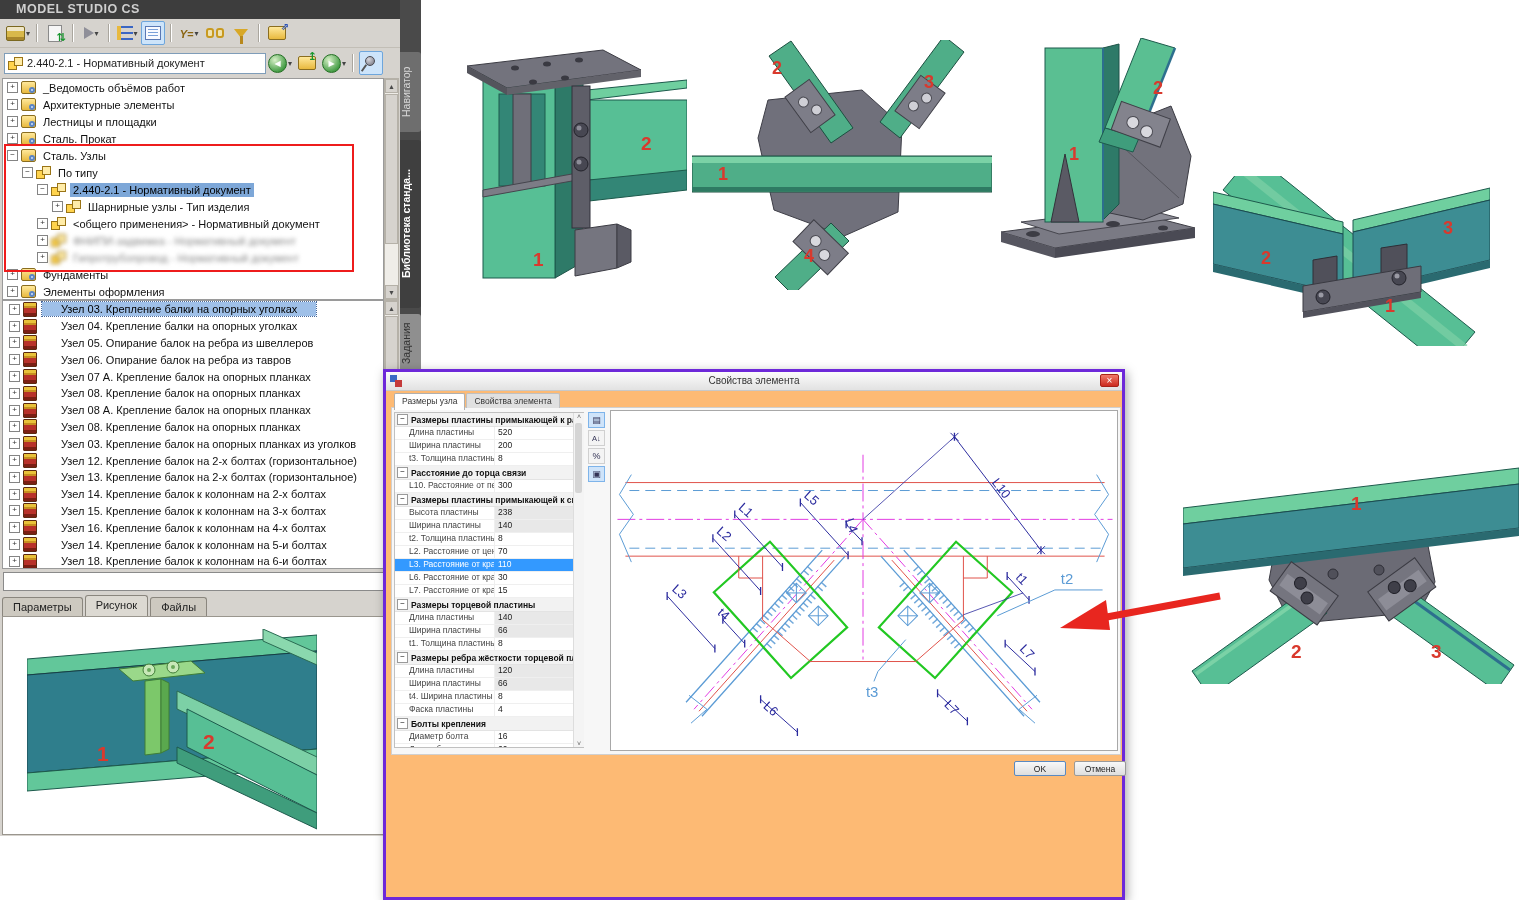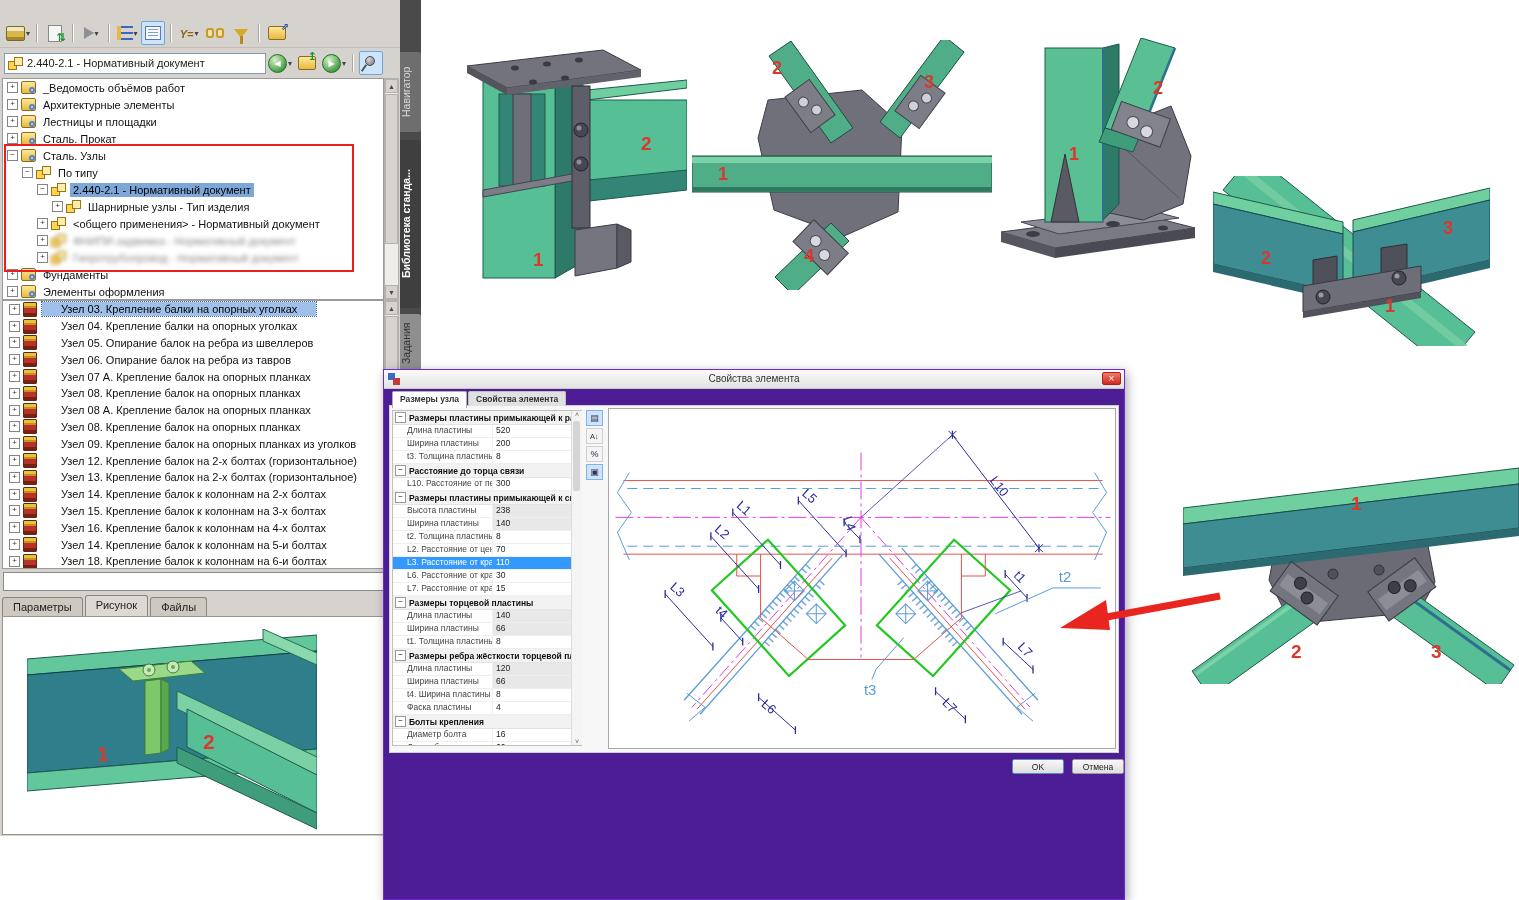--- a/index.html
+++ b/index.html
@@ -70,31 +70,31 @@
   .ltab.on{background:#dcd9d2;padding-bottom:6px;position:relative;top:1px;}
   .preview{position:absolute;left:2px;top:616px;width:396px;height:219px;background:#fff;border:1px solid #9a968e;box-sizing:border-box;}
   
   .sidestrip{position:absolute;left:400px;top:0;width:21px;height:372px;background:#4a4a4a;z-index:1;}
   .stab{position:absolute;left:0;width:21px;writing-mode:vertical-rl;transform:rotate(180deg);
     font-size:10.5px;text-align:center;border-radius:3px 0 0 3px;box-sizing:border-box;}
   .stab.nav{top:52px;height:80px;background:#6e6e6e;color:#d8d8d8;}
   .stab.lib{top:140px;height:168px;background:#3f3f3f;color:#fff;font-weight:bold;}
   .stab.tsk{top:314px;height:58px;background:#8f8f8f;color:#333;}
   
-  .dialog{position:absolute;left:383px;top:369px;width:742px;height:531px;background:#4c1d95;border:1px solid #6d28d9;
+  .dialog{position:absolute;left:383px;top:369px;width:742px;height:531px;background:#fdba74;border:3px solid #6d28d9;
     box-shadow:2px 3px 10px rgba(0,0,0,.35);z-index:5;box-sizing:border-box;}
   .d-title{position:absolute;left:0;top:0;width:100%;height:18px;background:linear-gradient(#fbfbfb,#e2e2e2);border-bottom:1px solid #c8c8c8;}
   .d-title .cap{position:absolute;left:0;right:0;text-align:center;font-size:10px;color:#333;line-height:18px;}
   .i-ms{position:absolute;left:4px;top:3px;width:12px;height:12px;}
   .i-ms::before{content:'';position:absolute;left:0;top:0;width:7px;height:7px;background:#3a6ac4;}
   .i-ms::after{content:'';position:absolute;right:0;bottom:0;width:7px;height:7px;background:#c43a3a;}
   .d-close{position:absolute;right:3px;top:2px;width:19px;height:13px;background:linear-gradient(#f07a6a,#cc2a1e);
     color:#fff;font-size:10px;line-height:12px;text-align:center;border-radius:2px;border:1px solid #a82218;box-sizing:border-box;}
   .d-inner{position:absolute;left:5px;top:35px;width:730px;height:348px;background:#f7f7f7;border:1px solid #d0d0d0;box-sizing:border-box;}
-  .d-tabs{position:absolute;left:8px;top:21px;display:flex;z-index:2;font-weight:bold;}
+  .d-tabs{position:absolute;left:8px;top:21px;display:flex;z-index:2;}
   .dtab{font-size:8.5px;padding:2px 7px;background:#e0e0e0;border:1px solid #c0c0c0;border-bottom:none;color:#333;border-radius:2px 2px 0 0;margin-right:1px;}
   .dtab.on{background:#fff;border-color:#b0b0b0;position:relative;padding-bottom:4px;margin-bottom:-2px;}
   .pgrid{position:absolute;left:8px;top:40px;width:190px;height:336px;background:#fff;border:1px solid #c0c0c0;box-sizing:border-box;overflow:hidden;}
   .pgh{height:13px;background:#f2f2f2;border-bottom:1px solid #e3e3e3;display:flex;align-items:center;font-weight:bold;font-size:8.5px;color:#111;white-space:nowrap;overflow:hidden;}
   .pgexp{flex:none;width:9px;height:9px;border:1px solid #9a9a9a;background:#fff;font-size:8px;line-height:7px;text-align:center;font-weight:normal;margin:0 3px 0 2px;}
   .pgr{height:12px;display:flex;font-size:8.5px;border-bottom:1px solid #efefef;color:#222;}
   .pgn{flex:none;width:100px;padding-left:14px;border-right:1px solid #efefef;overflow:hidden;white-space:nowrap;color:#444;box-sizing:border-box;}
   .pgv{flex:1;padding-left:3px;overflow:hidden;white-space:nowrap;}
   .pgr.ro .pgv{background:#e8e8e8;}
   .pgr.sel{background:#3399ff;color:#fff;} .pgr.sel .pgn{color:#fff;border-right-color:#3399ff;}
@@ -110,20 +110,21 @@
   .dbtn.ok{left:628px;border-color:#5a8ac2;} .dbtn.cancel{left:688px;}
   
   .render{position:absolute;z-index:2;}
   .rlabel{font-weight:bold;fill:#d9392d;}
   .arrow{position:absolute;z-index:7;}
 </style>
 </head>
 <body>
 
 <section class="panel">
+  <div class="p-title">MODEL STUDIO CS</div>
 
   <div class="tbar tbar1">
     <span class="tbtn">
         <i class="ico i-print"></i>
         <i class="dd">▾</i>
       </span>
     <span class="sep"></span>
     <span class="tbtn">
         <i class="ico i-export"></i>
       </span>
@@ -290,21 +291,21 @@
         <span class="llab">Узел 08 А. Крепление балок на опорных планках</span>
       </div>
       <div class="lrow">
         <span class="exp">+</span>
         <span class="bico"></span>
         <span class="llab">Узел 08. Крепление балок на опорных планках</span>
       </div>
       <div class="lrow">
         <span class="exp">+</span>
         <span class="bico"></span>
-        <span class="llab">Узел 09. Крепление балок на опорных планках из уголков</span>
+        <span class="llab">Узел 03. Крепление балок на опорных планках из уголков</span>
       </div>
       <div class="lrow">
         <span class="exp">+</span>
         <span class="bico"></span>
         <span class="llab">Узел 12. Крепление балок на 2-х болтах (горизонтальное)</span>
       </div>
       <div class="lrow">
         <span class="exp">+</span>
         <span class="bico"></span>
         <span class="llab">Узел 13. Крепление балок на 2-х болтах (горизонтальное)</span>

